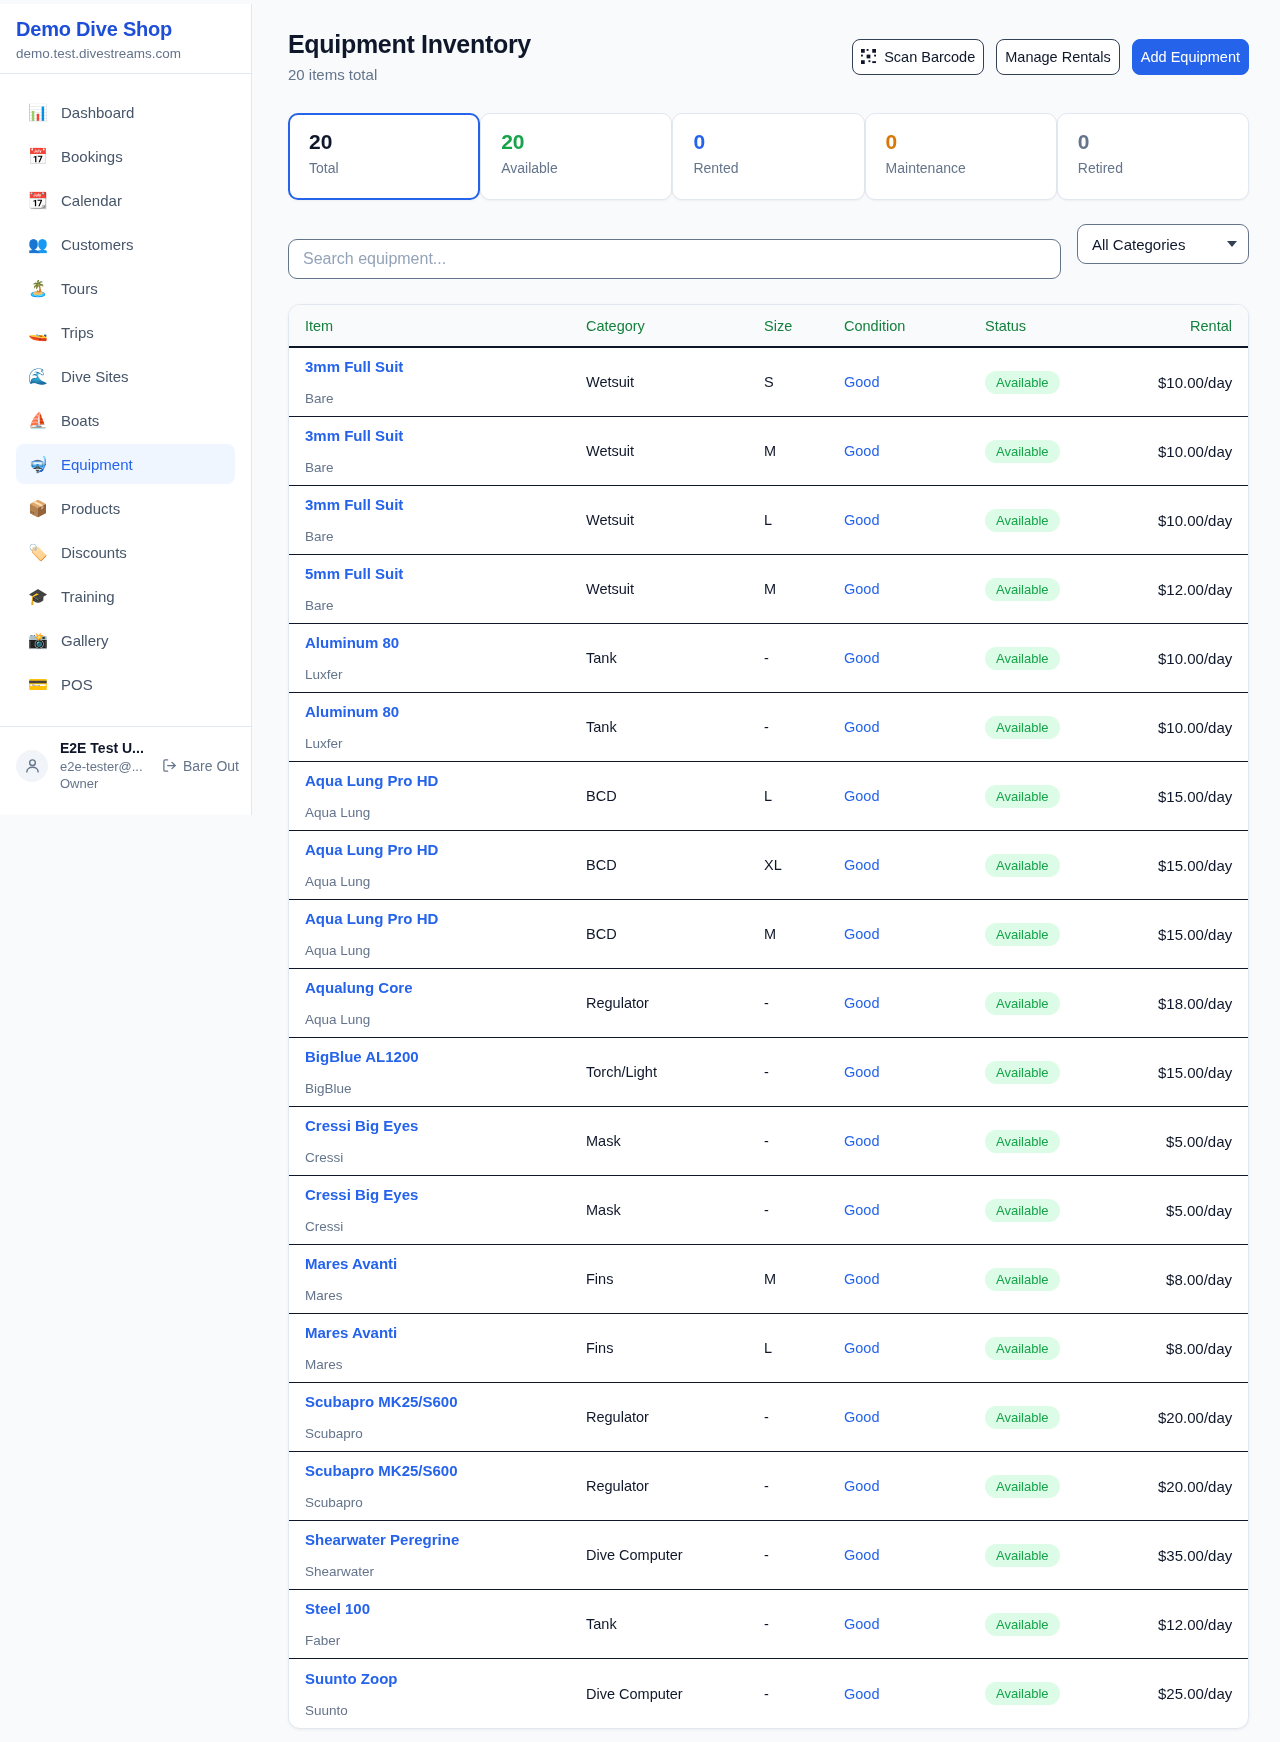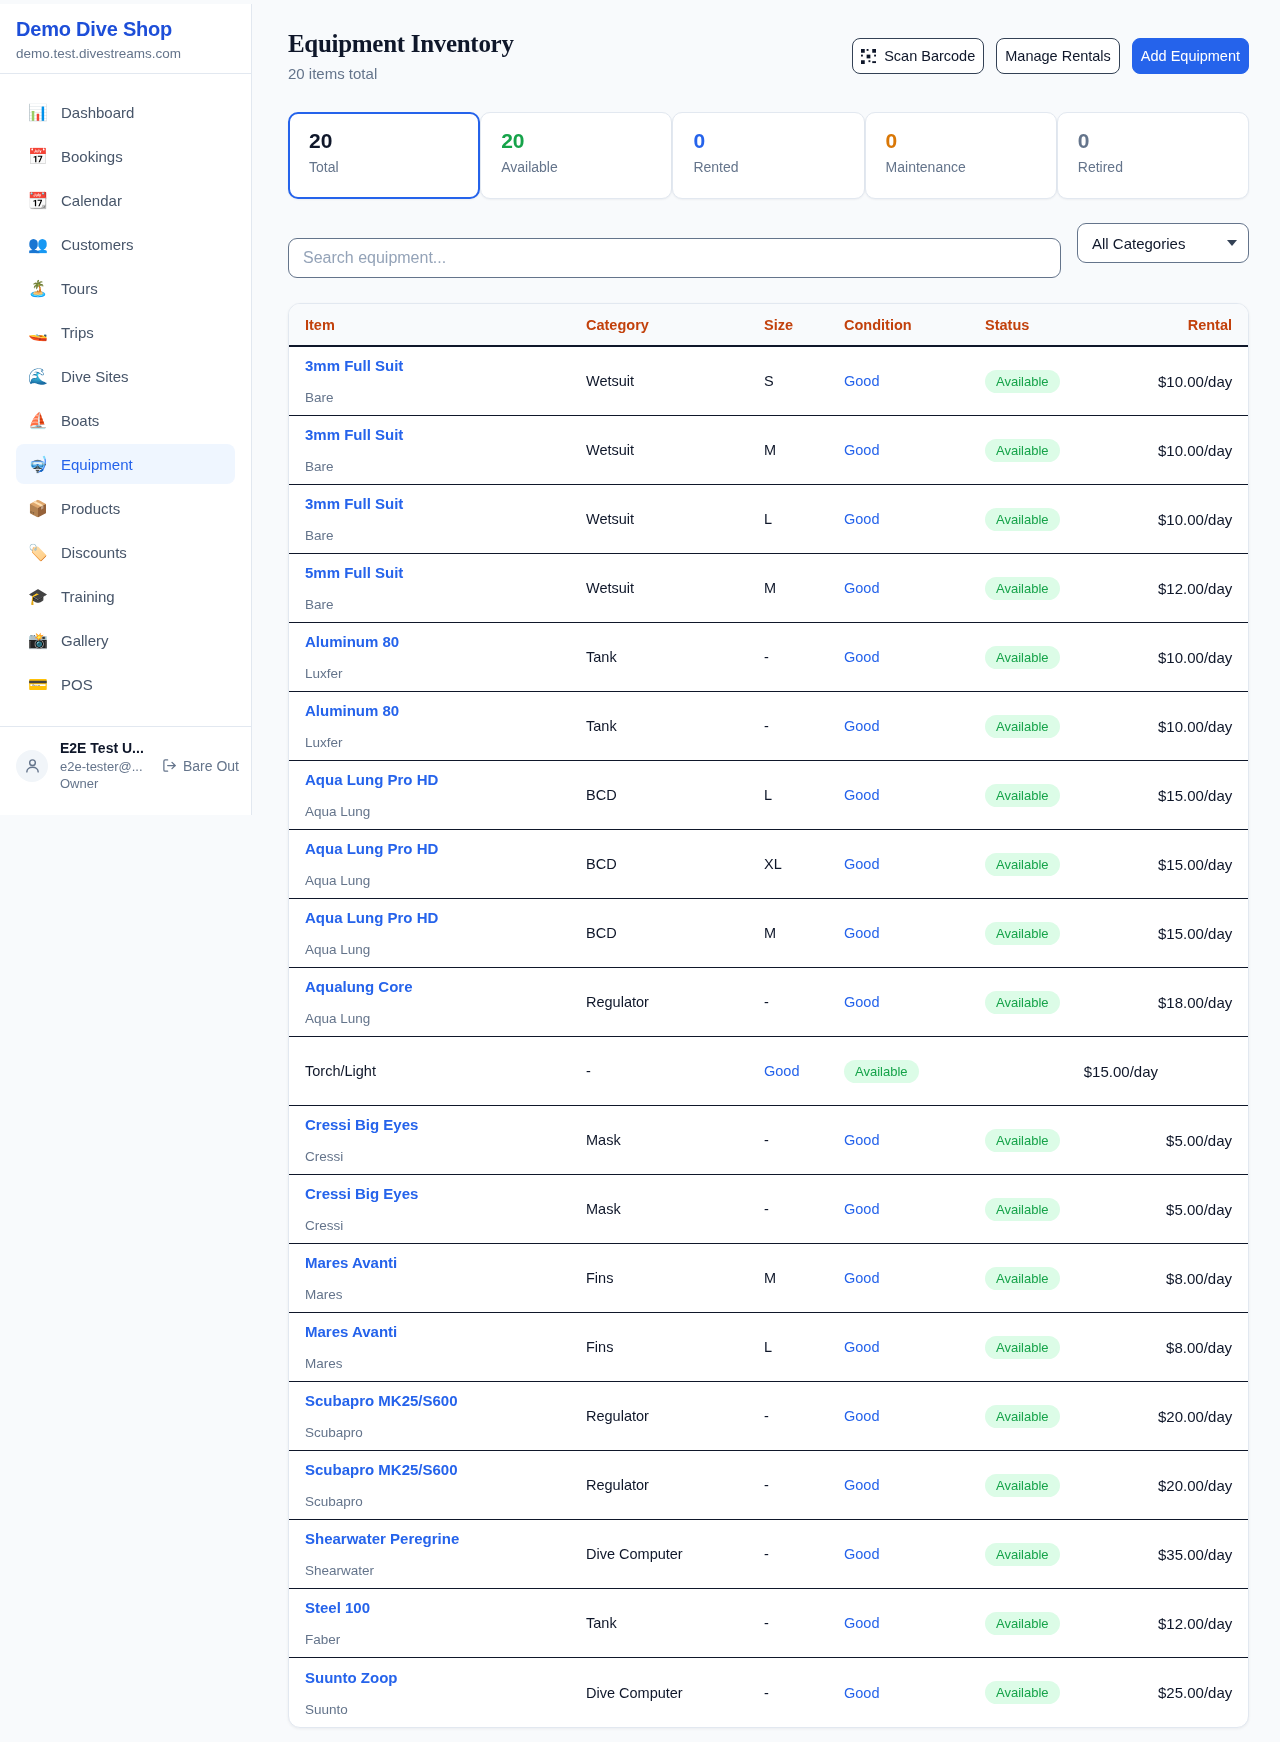--- a/index.html
+++ b/index.html
@@ -44,21 +44,21 @@
   .user-email { font-size:13px; color:#64748b; white-space:nowrap; }
   .user-role { font-size:13px; color:#64748b; }
   .signout {
     margin-left:auto; display:flex; align-items:center; gap:6px;
     color:#64748b; font-size:14px; background:none; border:none; cursor:pointer;
     font-family:inherit; white-space:nowrap;
   }
   
   .main { position:absolute; left:252px; top:0; width:1028px; padding:30px 31px 32px 36px; }
   .page-head { display:flex; align-items:center; justify-content:space-between; }
-  .page-title { font-size:25px; font-weight:700; color:#0f172a; letter-spacing:-0.3px;font-family:Liberation Serif, serif; }
+  .page-title { font-size:25px; font-weight:700; color:#0f172a; letter-spacing:-0.3px; }
   .page-sub { font-size:15px; color:#64748b; margin-top:7px; }
   .head-actions { display:flex; gap:12px; }
   .btn {
     height:36px; padding:0 8px; border-radius:8px; font-size:14.5px;
     display:inline-flex; align-items:center; gap:8px; cursor:pointer;
     font-family:inherit;
   }
   .btn-outline { background:#fff; border:1px solid #334155; color:#0f172a; }
   .btn-primary { background:#2563eb; border:1px solid #2563eb; color:#fff; font-weight:500; }
   
@@ -97,21 +97,21 @@
     box-shadow:0 1px 3px rgba(15,23,42,.06);
   }
   .thead, .trow {
     display:grid;
     grid-template-columns:281px 178px 80px 141px 173px 1fr;
     align-items:center; padding:0 16px;
   }
   .thead {
     height:43px; background:#f8fafc;
     border-bottom:2px solid #0f172a;
-    font-size:14.5px; font-weight:700; color:#c2410c;
+    font-size:14.5px; font-weight:400; color:#15803d;
   }
   .th-rental { text-align:right; }
   .trow { height:69px; border-bottom:1px solid #0f172a; }
   .trow:last-child { border-bottom:none; }
   .item-name { color:#2563eb; font-size:15px; font-weight:600; cursor:pointer; }
   .item-brand { color:#64748b; font-size:13.5px; margin-top:16px; }
   .cell { font-size:14.5px; color:#0f172a; }
   .cond { font-size:14.5px; color:#2563eb; cursor:pointer; }
   .badge {
     display:inline-block; background:#dcfce7; color:#16a34a;
@@ -407,20 +407,24 @@
       </div>
       <div class="cell">Regulator</div>
       <div class="cell">-</div>
       <div class="cond">Good</div>
       <div>
         <span class="badge">Available</span>
       </div>
       <div class="rental">$18.00/day</div>
     </div>
         <div class="trow">
+      <div>
+        <div class="item-name">BigBlue AL1200</div>
+        <div class="item-brand">BigBlue</div>
+      </div>
       <div class="cell">Torch/Light</div>
       <div class="cell">-</div>
       <div class="cond">Good</div>
       <div>
         <span class="badge">Available</span>
       </div>
       <div class="rental">$15.00/day</div>
     </div>
         <div class="trow">
       <div>

